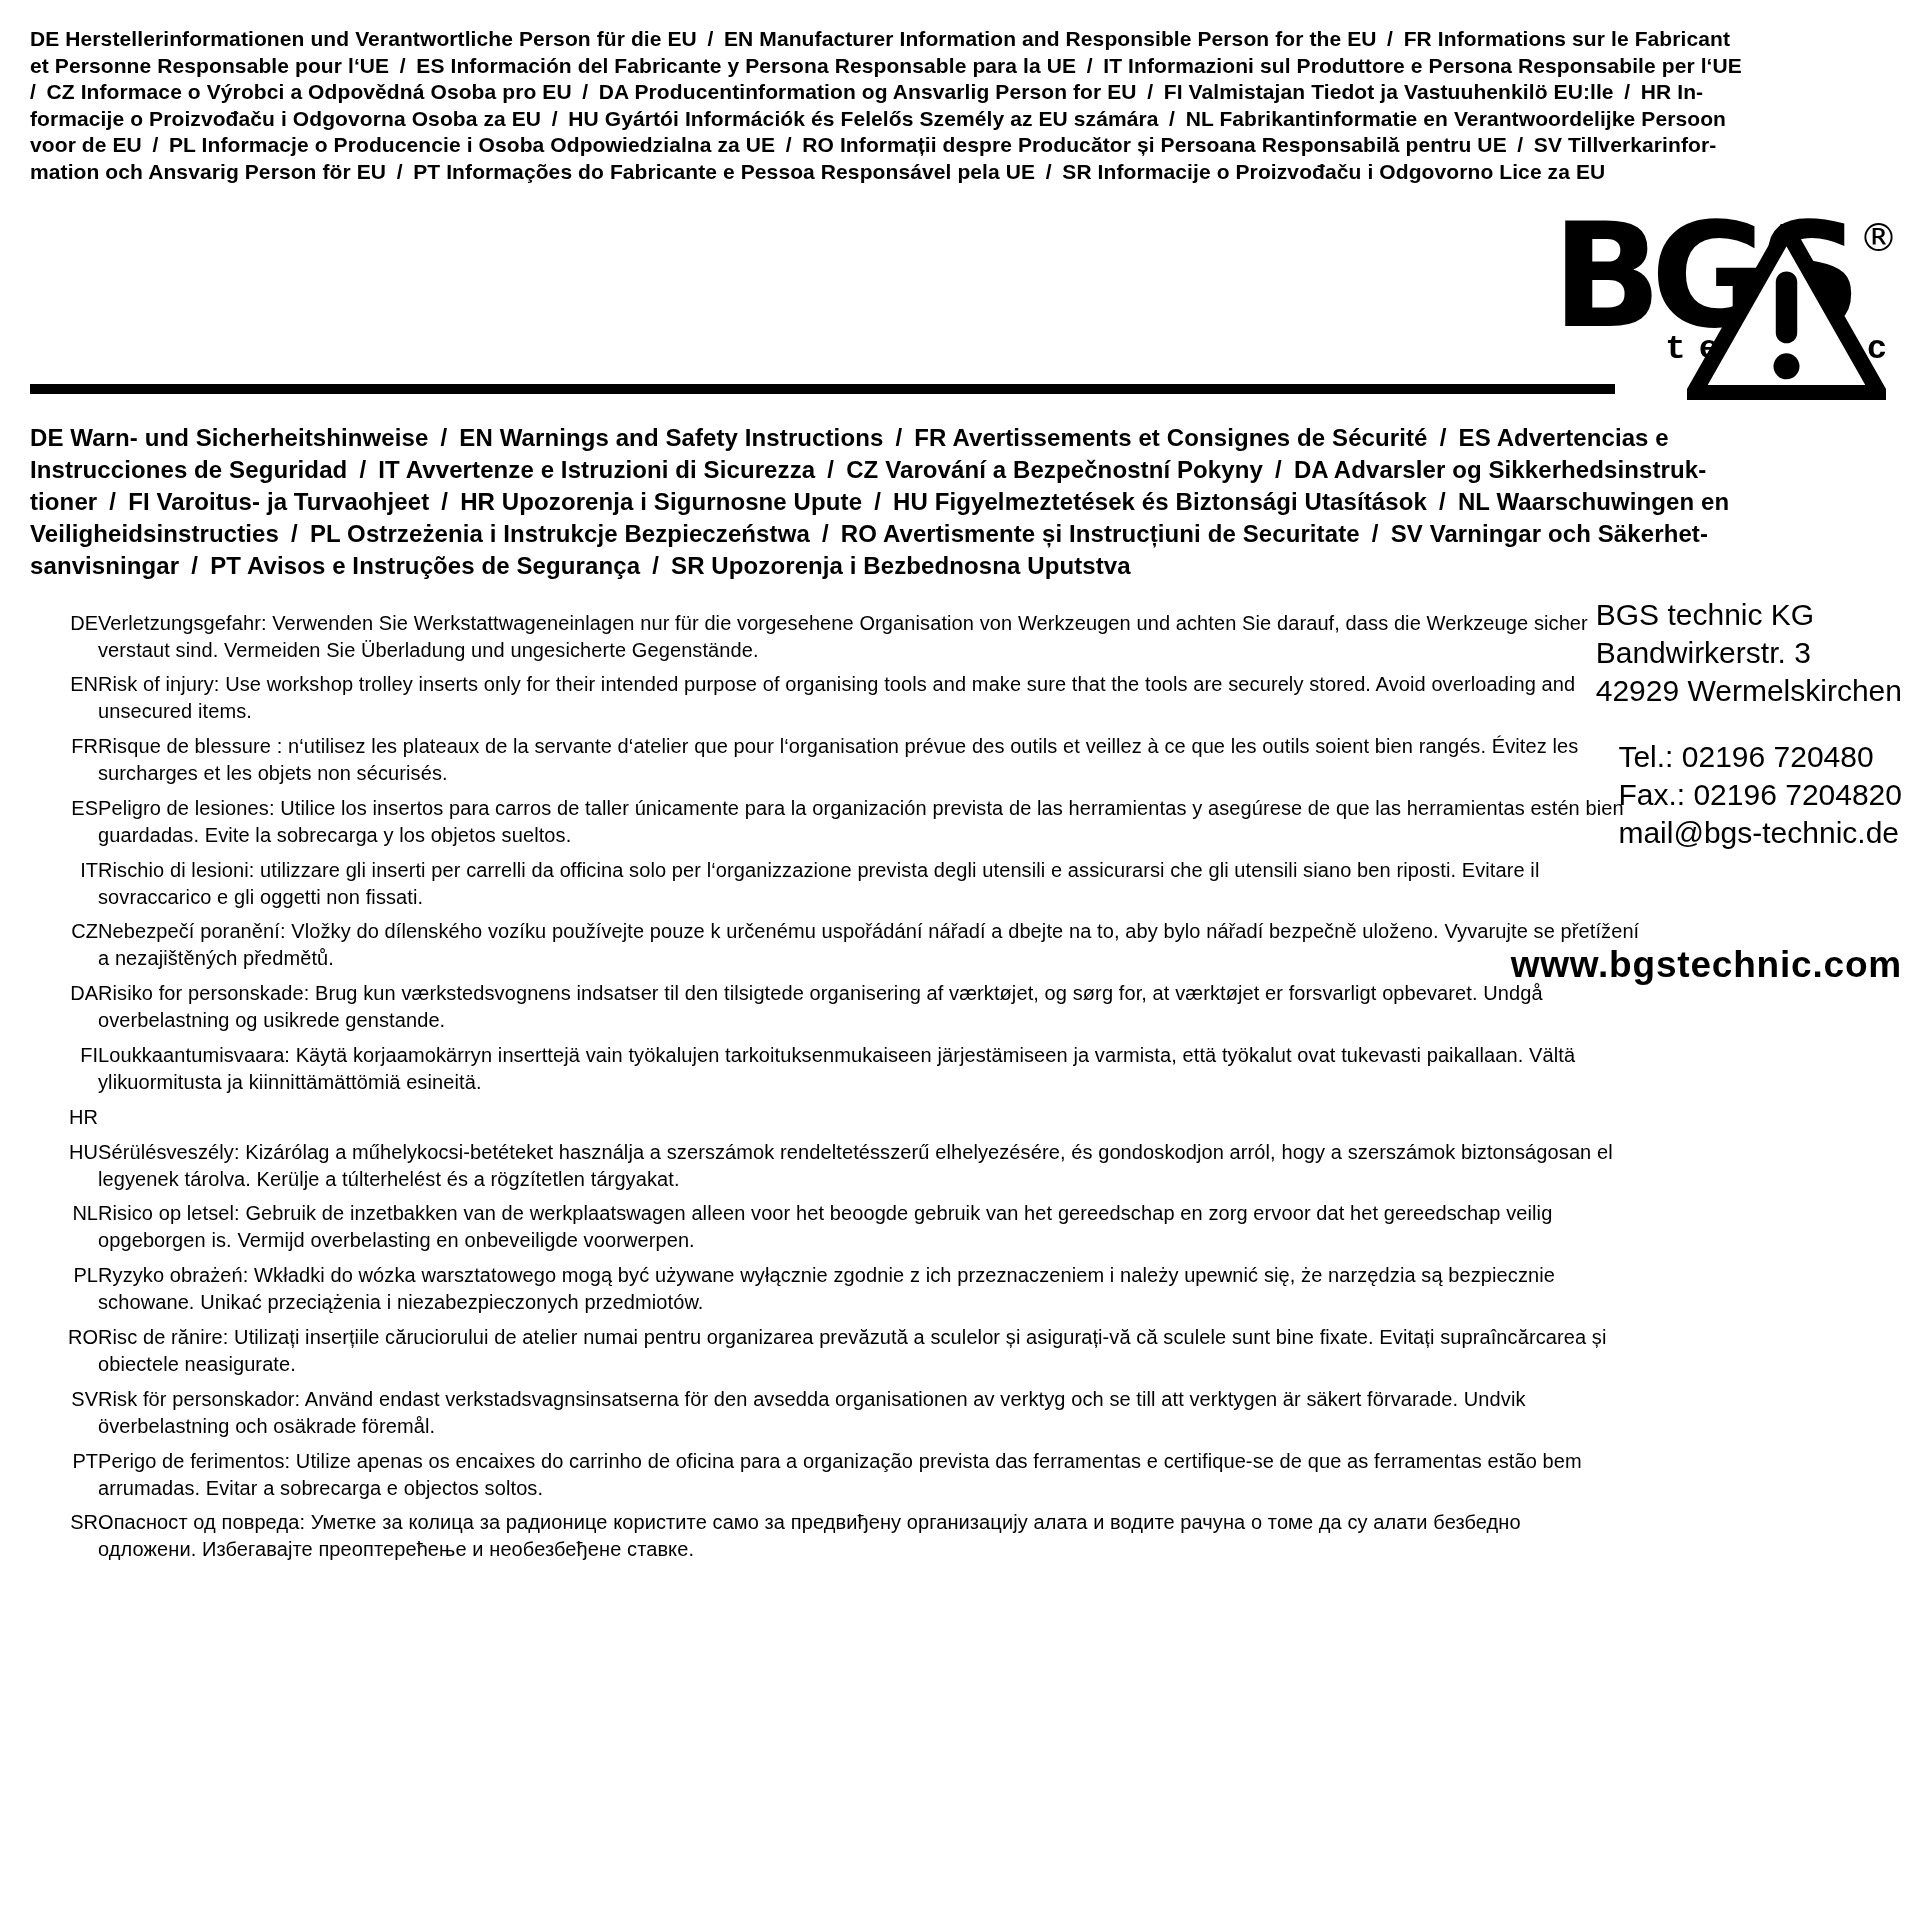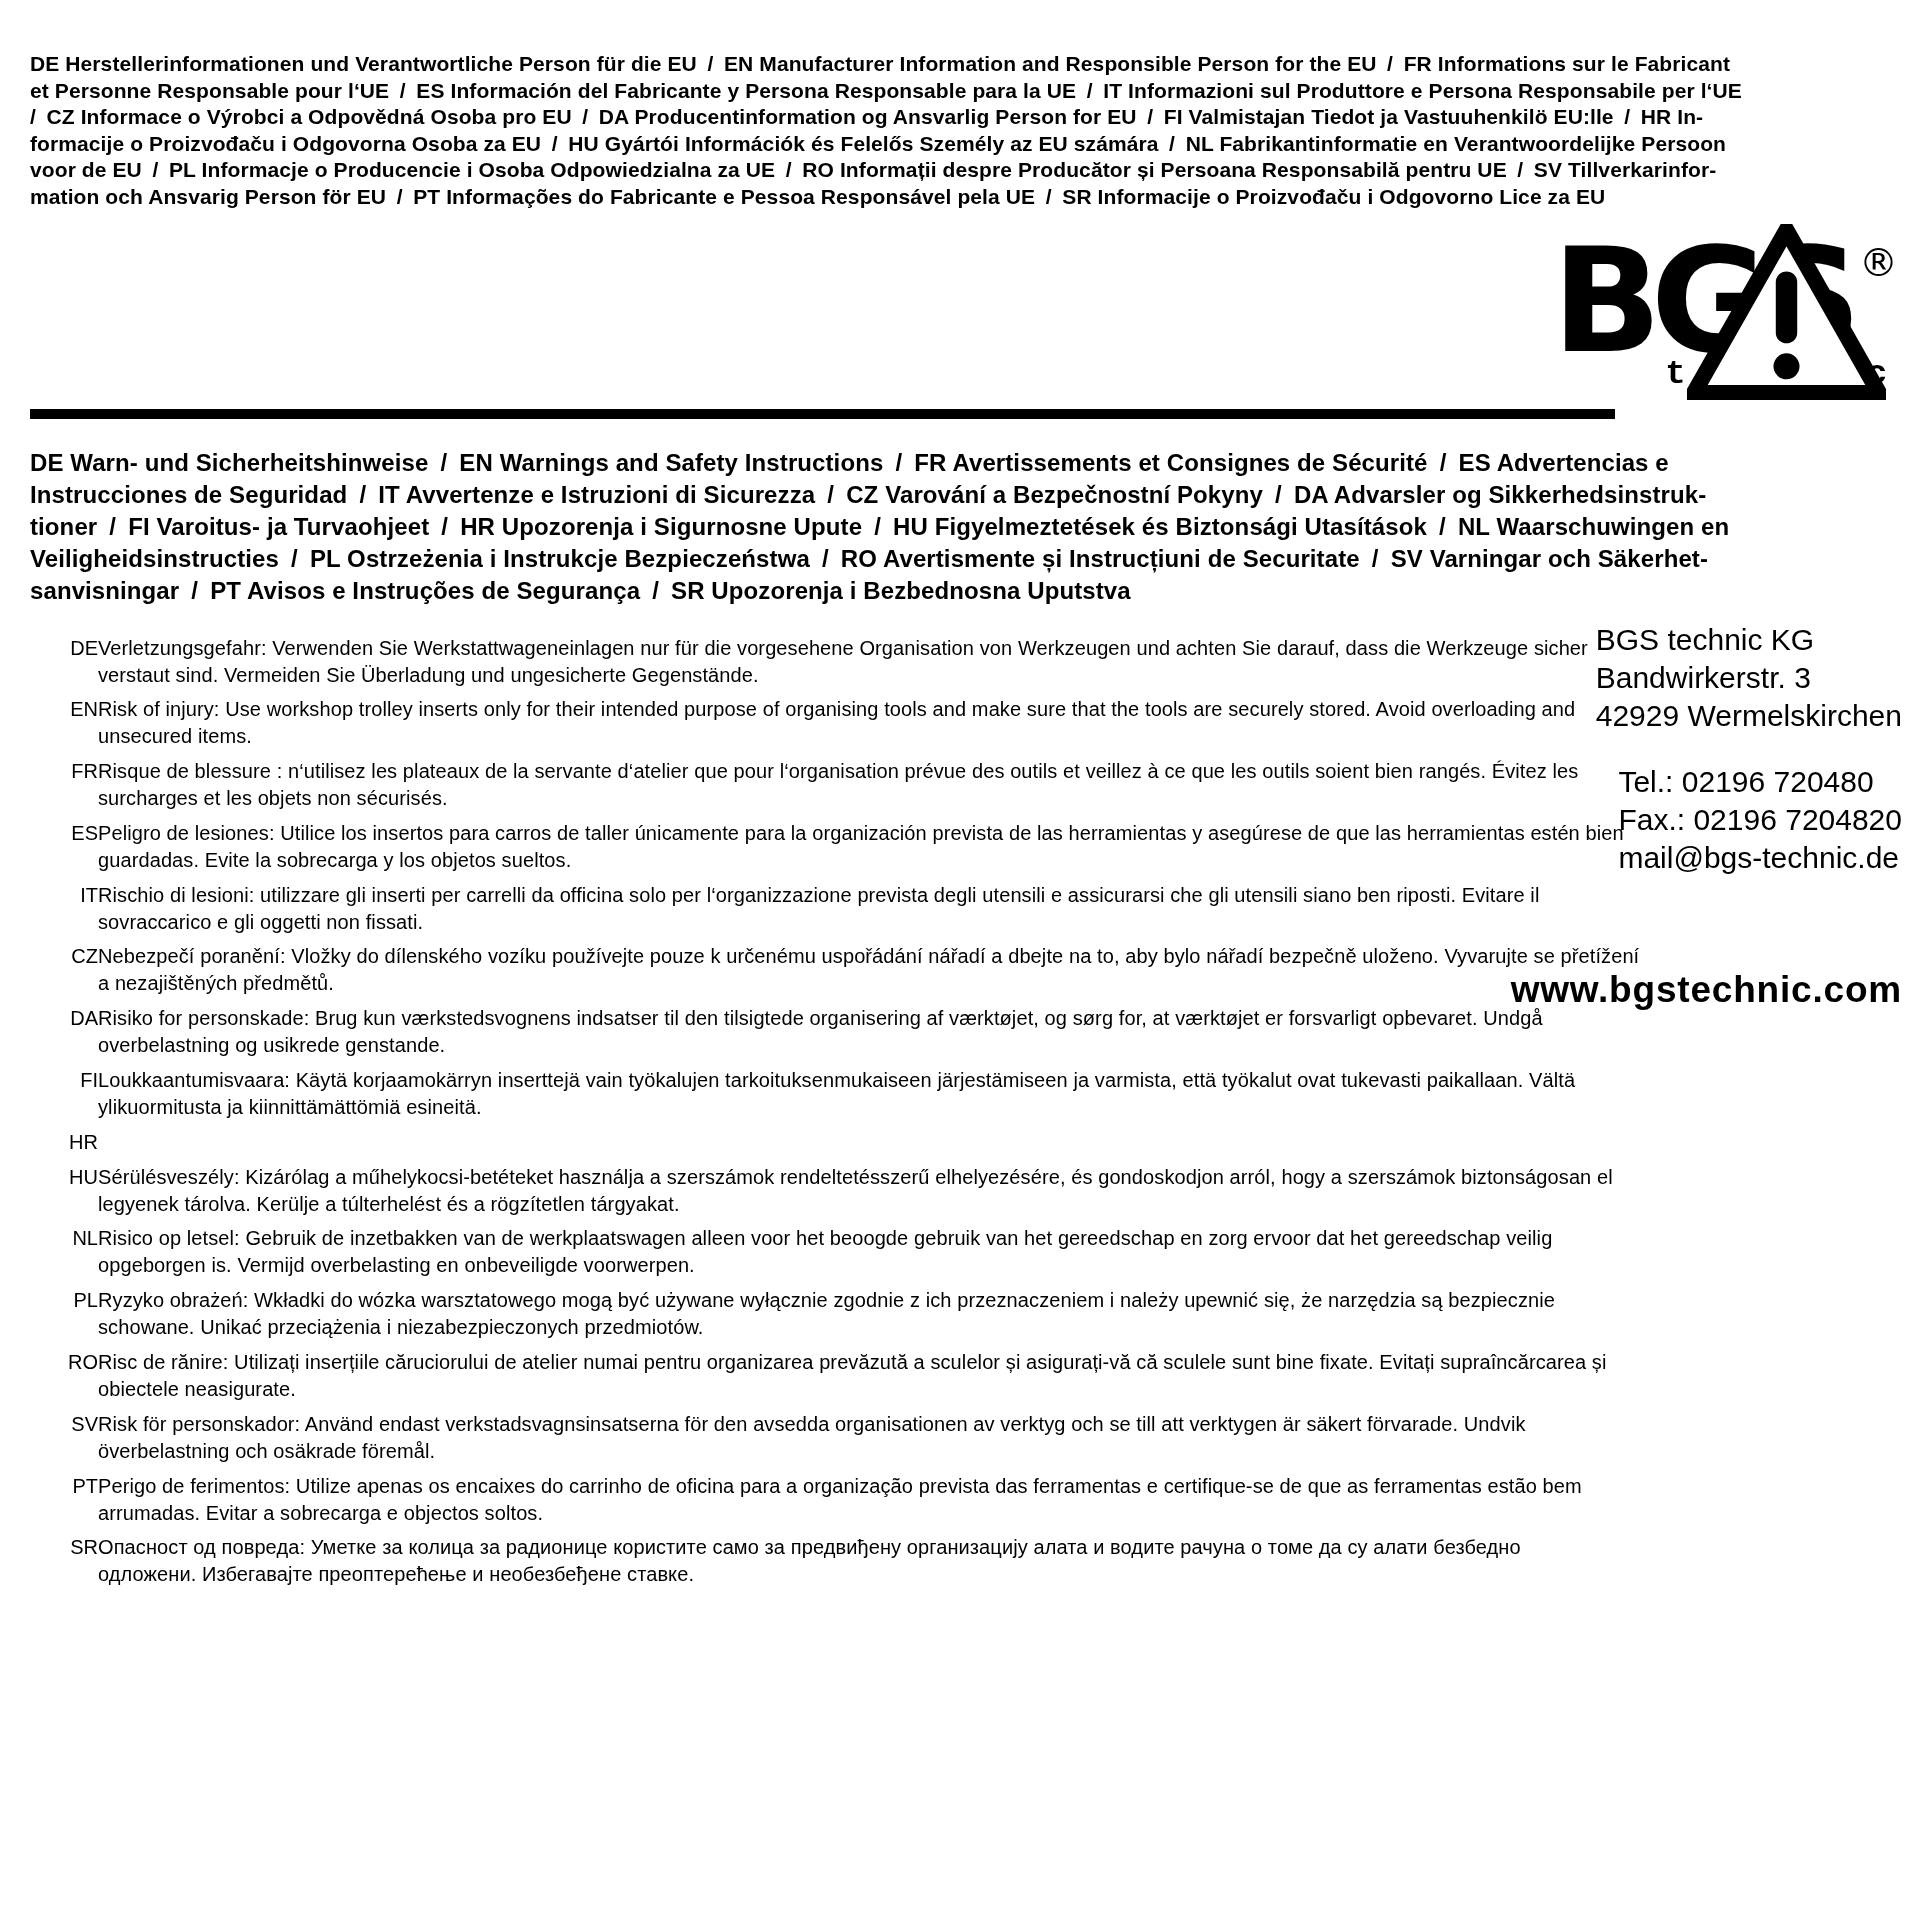--- a/index.html
+++ b/index.html
@@ -1,21 +1,21 @@
 <!DOCTYPE html>
 <html style="font-size:12.5px"><head>
 <meta charset="utf-8">
 <title>BGS technic – Manufacturer Information and Safety Instructions</title>
 <style>
   html, body { margin:0; padding:0; background:#ffffff; }
   body { width:1930px; height:1930px; color:#000; font-family:"Liberation Sans", sans-serif; }
   .page { position:relative; width:1930px; height:1930px; box-sizing:border-box; padding:23px 28px 0 30px; overflow:hidden; }
 
   
-  .title-header { margin-top:28px; }
+  .title-header { margin-top:3px; }
   .title-header .hline { font-size:21px; line-height:26.5px; font-weight:bold; letter-spacing:0.1px; white-space:nowrap; }
 
   
   .company-row { display:flex; align-items:flex-end; margin-top:33px; height:153px;flex-direction:column; }
   .logo { position:relative; width:350px; flex:0 0 350px; }
   .logo-main { height:117px; }
   .logo-text { font-family:"DejaVu Sans", sans-serif; font-weight:bold; font-size:144px; line-height:117px; letter-spacing:-11px; }
   .logo-reg { position:absolute; left:307px; top:-3.1px; font-size:39px; font-weight:normal; font-family:"DejaVu Sans", sans-serif; }
   .logo-sub { font-family:Liberation Mono, monospace; font-weight:bold; font-size:34px; letter-spacing:13.2px; text-align:right; padding-right:1.6px; margin-top:-4.7px; }
   .address-block { margin-left:39px; margin-top:28px; font-size:30px; line-height:38px; }

